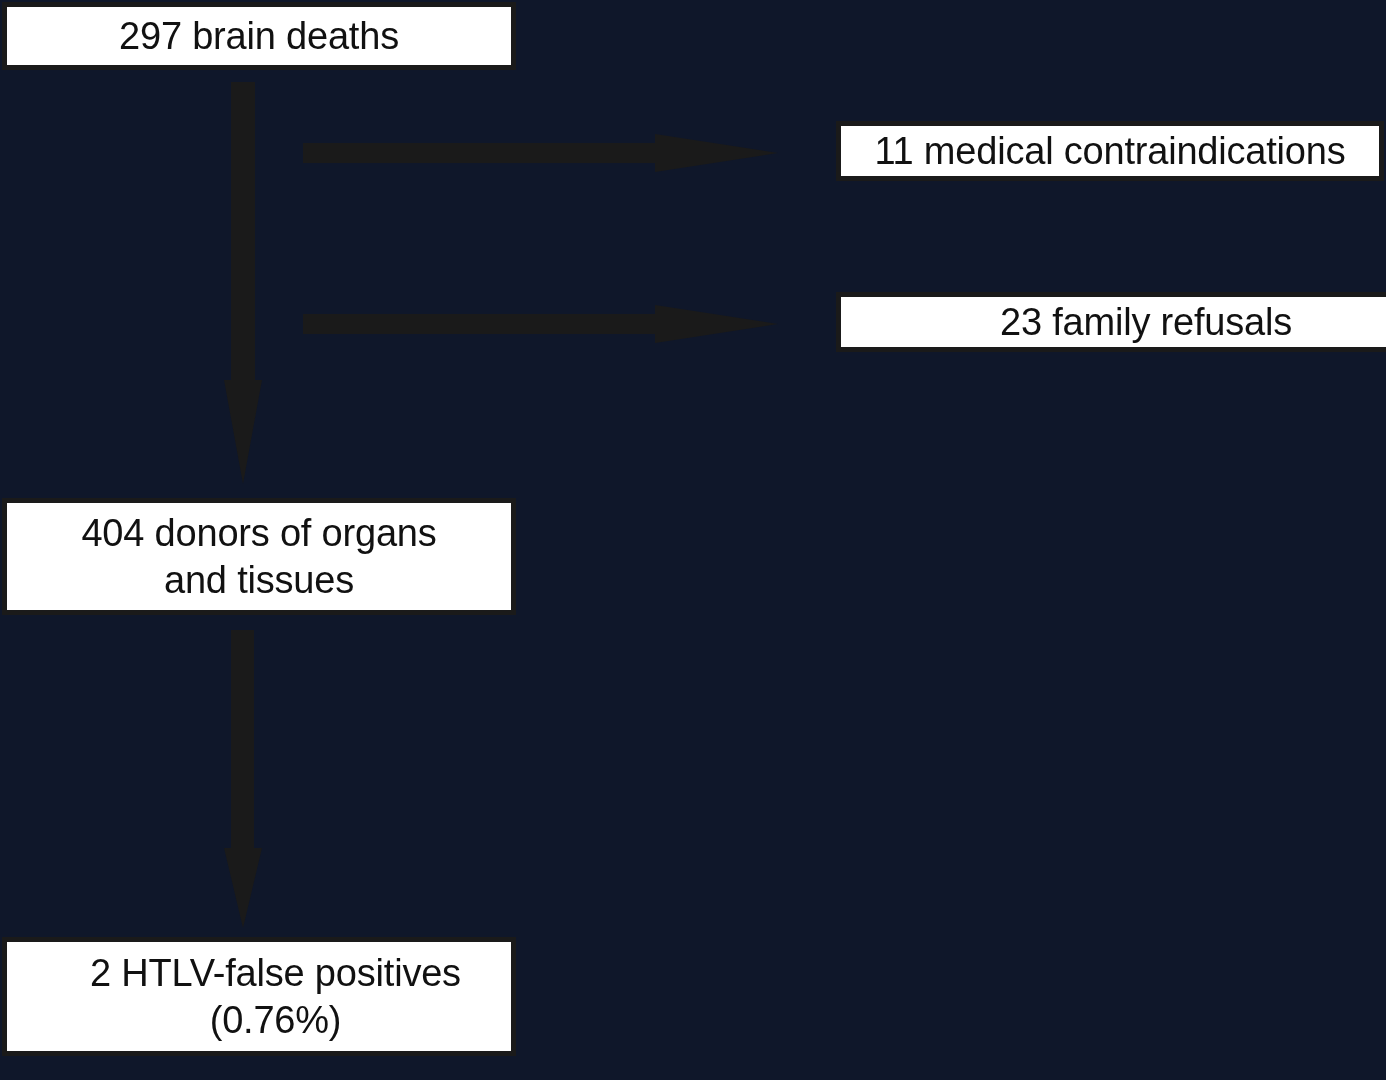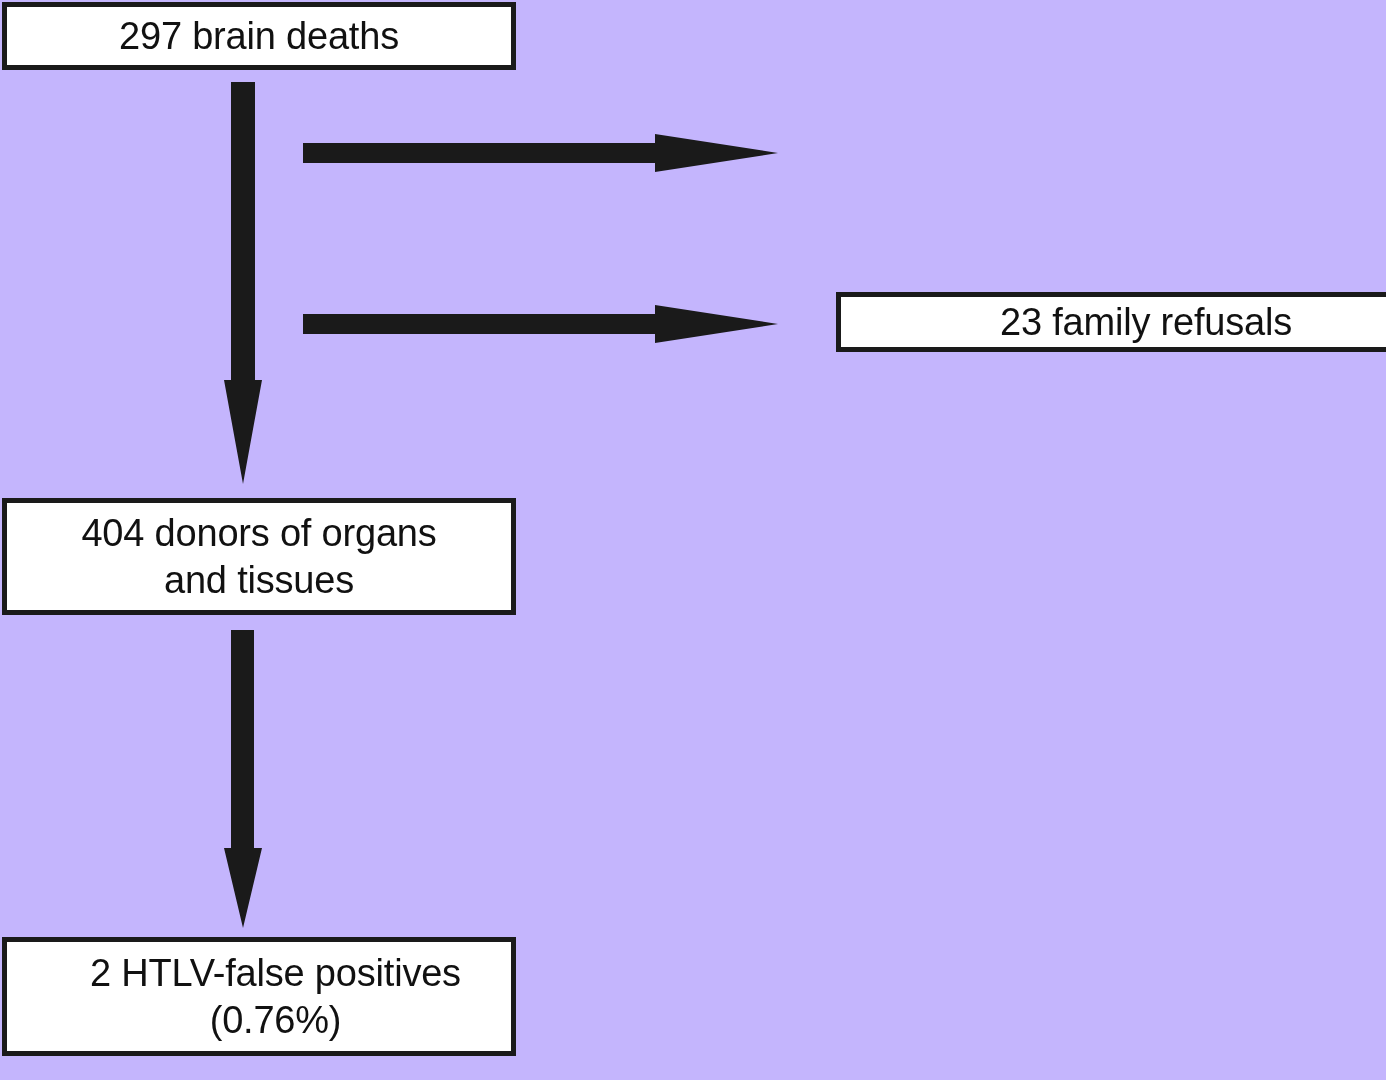--- a/index.html
+++ b/index.html
@@ -5,21 +5,21 @@
 <style>
   html, body {
     margin: 0;
     padding: 0;
     background: #ffffff;
   }
   #canvas {
     position: relative;
     width: 1386px;
     height: 1080px;
-    background: #c4b5fd;
+    background: #0f172a;
     overflow: hidden;
     font-family: "Liberation Sans", sans-serif;
   }
   .node-box {
     position: absolute;
     box-sizing: border-box;
     background: #ffffff;
     border: 5px solid #1a1a1a;
     display: flex;
     align-items: center;
@@ -59,20 +59,23 @@
 </style>
 </head>
 <body>
 
 <div id="canvas">
 
   <div class="node-box" id="box-brain-deaths">
     <span class="node-label">297 brain deaths</span>
   </div>
 
+  <div class="node-box" id="box-medical-ci">
+    <span class="node-label">11 medical contraindications</span>
+  </div>
 
   <div class="node-box" id="box-family-refusal">
     <span class="node-label">23 family refusals</span>
   </div>
 
   <div class="node-box" id="box-donors">
     <span class="node-label">404 donors of organs
 and tissues</span>
   </div>
 

